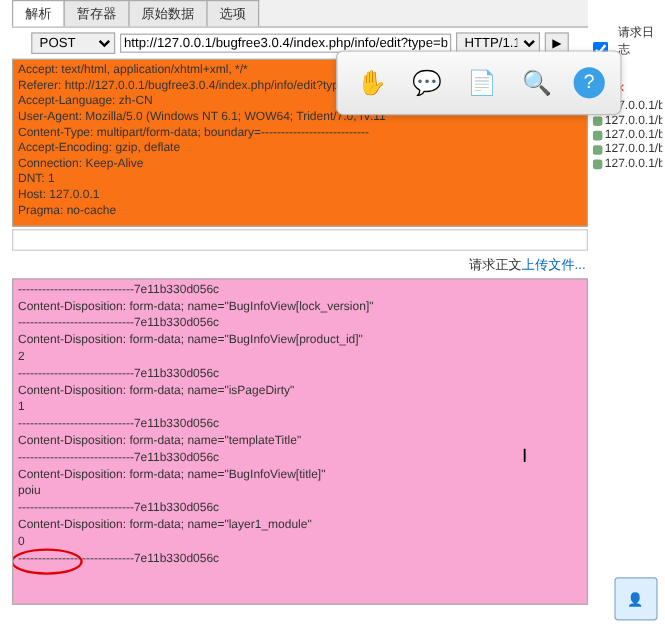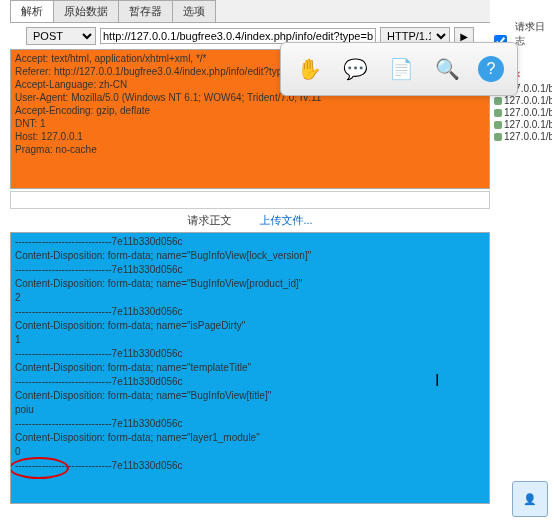--- a/index.html
+++ b/index.html
@@ -9,61 +9,63 @@
 .tab { padding: 3px 10px; border: 1px solid #aaa; border-bottom: none; margin-right: -1px; background: #e8e8e8; cursor: pointer; font-size: 11px; }
 .tab.active { background: #fff; }
 .reqbar { display: flex; gap: 4px; padding: 4px 16px; align-items: center; }
 .reqbar select, .reqbar input { font-size: 11px; border: 1px solid #aaa; padding: 1px 2px; }
 .method { width: 70px; }
 .url { flex: 1; min-width: 0; }
 .proto { width: 70px; }
 .go-btn { width: 20px; height: 18px; border: 1px solid #aaa; background: #eee; cursor: pointer; font-size: 10px; }
 .headers-box { border: 1px solid #aaa; height: 140px; overflow: auto; padding: 2px 4px; line-height: 13px; font-size: 10px; background: #f97316; position: relative; }
 .scroll-h { overflow-x: scroll; height: 18px; border: 1px solid #ccc; margin-top: 2px; }
-.bodylabel { display: flex; justify-content: center; padding: 4px 2px; font-size: 11px; gap: 28px; }
+.bodylabel { display: flex; justify-content: flex-end; padding: 4px 2px; font-size: 11px; }
 .upload { color: #0066cc; cursor: pointer; }
-.body-box { border: 1px solid #aaa; height: 272px; overflow: auto; padding: 2px 4px; line-height: 14px; font-size: 10px; background: #0ea5e9; position: relative; }
+.body-box { border: 1px solid #aaa; height: 272px; overflow: auto; padding: 2px 4px; line-height: 14px; font-size: 10px; background: #f9a8d4; position: relative; }
 .body-box div { white-space: nowrap; }
 .circle { position: absolute; border: 2px solid #d00; border-radius: 50%; width: 60px; height: 22px; pointer-events: none; }
 .sidebar { position: absolute; right: 2px; top: 20px; width: 58px; font-size: 10px; }
 .chk-row { display: flex; align-items: flex-end; gap: 8px; margin-bottom: 2px; }
 .hist-label { font-size: 11px; margin: 2px 0; }
 .hist-icons { display: flex; gap: 2px; margin-bottom: 2px; }
 .hist-icons span { width: 14px; height: 14px; display: inline-flex; align-items: center; justify-content: center; }
 .hist-item { display: flex; align-items: center; gap: 2px; margin: 1px 0; overflow: hidden; white-space: nowrap; }
 .hist-item .dot { width: 8px; height: 8px; background: #7a7; border-radius: 2px; flex-shrink: 0; }
 .toolbar-float { position: absolute; left: 280px; top: 42px; width: 238px; height: 54px; background: linear-gradient(#fafafa,#e8e8e8); border: 1px solid #bbb; border-radius: 6px; display: flex; align-items: center; justify-content: space-around; padding: 0 6px; box-shadow: 0 2px 6px rgba(0,0,0,.15); }
 .tb-btn { width: 32px; height: 32px; border-radius: 4px; display: flex; align-items: center; justify-content: center; font-size: 20px; cursor: pointer; }
 .avatar-box { position: absolute; right: 6px; bottom: 6px; width: 36px; height: 36px; border: 1px solid #8ac; background: #def; border-radius: 3px; display: flex; align-items: center; justify-content: center; color: #789; }
 .cursor-ibeam { position: absolute; font-size: 16px; color: #000; }
 </style>
 </head>
 <body>
 
 <div class="main-area">
   <div class="tabs">
     <div class="tab active">解析</div>
+    <div class="tab">暂存器</div>
     <div class="tab">原始数据</div>
-    <div class="tab">暂存器</div>
     <div class="tab">选项</div>
   </div>
 
   <div class="reqbar">
     <select class="method"><option>POST</option></select>
     <input class="url" value="http://127.0.0.1/bugfree3.0.4/index.php/info/edit?type=bug&amp;action=opened&amp;product" style="">
     <select class="proto"><option>HTTP/1.1</option></select>
     <button class="go-btn">▶</button>
   </div>
 
   <div class="headers-box">
     <div>Accept: text/html, application/xhtml+xml, */*</div>
     <div>Referer: http://127.0.0.1/bugfree3.0.4/index.php/info/edit?type=bug</div>
     <div>Accept-Language: zh-CN</div>
     <div>User-Agent: Mozilla/5.0 (Windows NT 6.1; WOW64; Trident/7.0; rv:11</div>
+    <div>Content-Type: multipart/form-data; boundary=---------------------------</div>
     <div>Accept-Encoding: gzip, deflate</div>
+    <div>Connection: Keep-Alive</div>
     <div>DNT: 1</div>
     <div>Host: 127.0.0.1</div>
     <div>Pragma: no-cache</div>
 
   </div>
   <div class="scroll-h"></div>
 
   <div class="bodylabel">
     <span>请求正文</span>
     <span class="upload">上传文件...</span>

